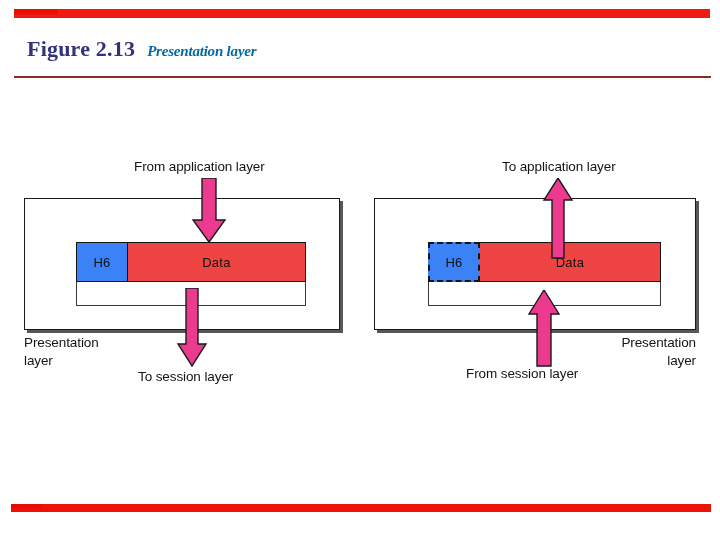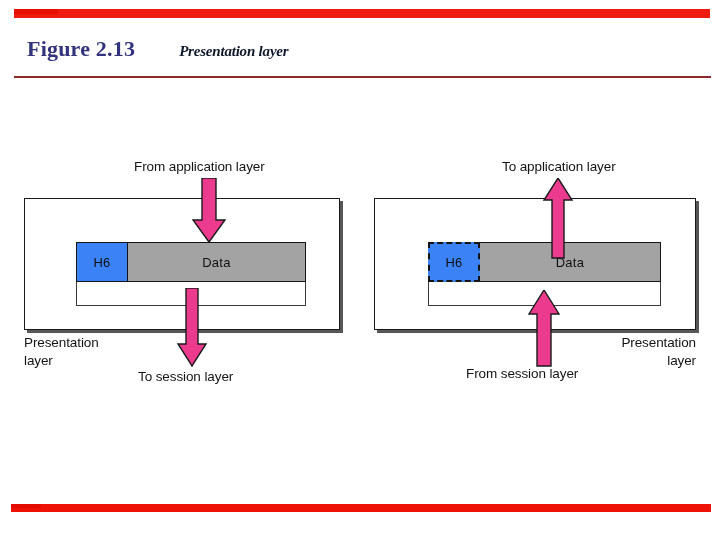--- a/index.html
+++ b/index.html
@@ -34,35 +34,34 @@
     background: #e81000;
   }
   #title-row {
     position: absolute;
     left: 27px;
     top: 36px;
     height: 30px;
     display: flex;
     align-items: baseline;
     white-space: nowrap;
-    gap: 32px;
   }
   #figure-number {
     font-family: "Liberation Serif", serif;
     font-weight: bold;
     font-size: 22px;
     color: #32327d;
     letter-spacing: 0.2px;
   }
   #figure-caption {
     font-family: "Liberation Serif", serif;
     font-weight: bold;
     font-style: italic;
     font-size: 15px;
-    color: #0f172a;
+    color: #0369a1;
     margin-left: 12px;
     letter-spacing: -0.2px;
   }
   #header-hr {
     position: absolute;
     left: 14px;
     top: 76px;
     width: 697px;
     height: 2px;
     background: #8c2a2a;
@@ -134,21 +133,21 @@
   }
   .seg-h6 {
     width: 52px;
     background: #3b82f6;
     border: 1.5px solid #141414;
   }
   .seg-h6.dashed {
     border: 2px dashed #141414;
   }
   .seg-data {
-    background: #a3a3a3;
+    background: #ef4444;
     border: 1.5px solid #141414;
     border-left: none;
     flex: 1 1 auto;
   }
 
   
   .arrow {
     position: absolute;
   }
   .arrow svg { display: block; }

